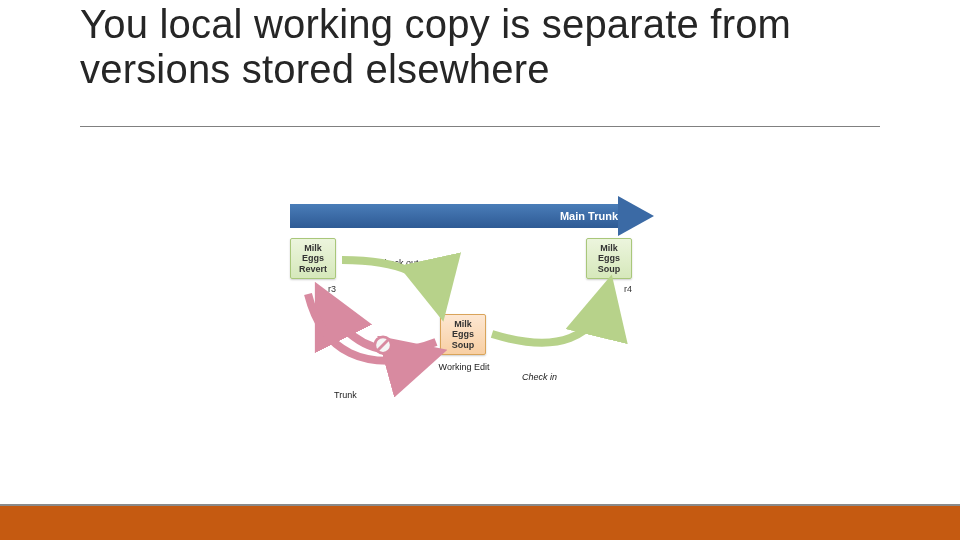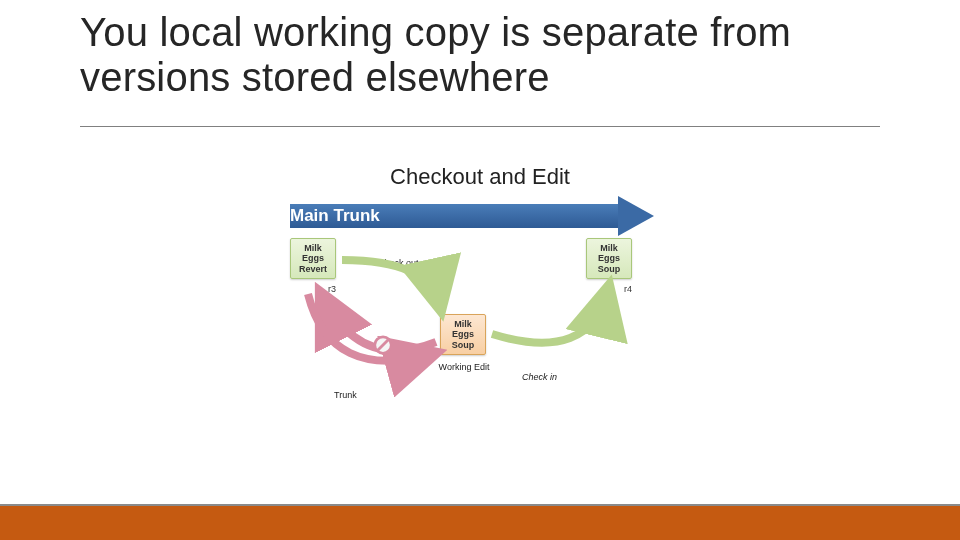--- a/index.html
+++ b/index.html
@@ -1,25 +1,25 @@
 <!DOCTYPE html>
 <html><head>
 <meta charset="utf-8">
 <style>
   * { box-sizing: border-box; margin: 0; padding: 0; }
   html, body { width: 960px; height: 540px; font-family: "Segoe UI Light", "Segoe UI", Arial, sans-serif; background: #fff; overflow: hidden; }
   .slide { position: relative; width: 960px; height: 540px; }
-  .title-block { position: absolute; left: 80px; top: 10px; width: 800px; }
+  .title-block { position: absolute; left: 80px; top: 2px; width: 800px; }
   .title-text { font-size: 40px; font-weight: 300; color: #262626; line-height: 1.12; letter-spacing: 0.2px; }
   .title-rule { position: absolute; left: 80px; top: 126px; width: 800px; height: 1px; background: #808080; }
   .diagram-title { position: absolute; left: 0; width: 960px; top: 164px; text-align: center; font-size: 22px; color: #222; font-family: "Segoe UI", Arial, sans-serif; }
   .diagram { position: absolute; left: 290px; top: 204px; width: 380px; height: 220px; font-family: Arial, sans-serif; }
 
   
-  .trunk-bar { position: absolute; left: 0; top: 0; width: 328px; height: 24px; background: linear-gradient(#4a7db8,#2e5a94); color: #fff; font-size: 17px; font-weight: bold; line-height: 24px; text-align: left; }
+  .trunk-bar { position: absolute; left: 0; top: 0; width: 328px; height: 24px; background: linear-gradient(#4a7db8,#2e5a94); color: #fff; font-size: 11px; font-weight: bold; line-height: 24px; text-align: right; }
   .trunk-head { position: absolute; left: 328px; top: -8px; width: 0; height: 0; border-top: 20px solid transparent; border-bottom: 20px solid transparent; border-left: 36px solid #3b6aa5; }
 
   
   .rev-box { position: absolute; width: 46px; padding: 4px 2px; background: linear-gradient(#ecf5dd,#d6e8bb); border: 1px solid #a9c77a; border-radius: 2px; text-align: center; font-size: 9px; font-weight: bold; color: #333; box-shadow: 0 1px 2px rgba(0,0,0,0.2); line-height: 1.15; }
   .rev-box span { display: block; }
   .rev-label { position: absolute; font-size: 9px; color: #333; text-align: right; width: 46px; }
 
   
   .wc-box { position: absolute; width: 46px; padding: 4px 2px; background: linear-gradient(#fde7d2,#f8cfa3); border: 1px solid #d9a45a; border-radius: 2px; text-align: center; font-size: 9px; font-weight: bold; color: #333; box-shadow: 0 1px 2px rgba(0,0,0,0.2); line-height: 1.15; }
   .wc-box span { display: block; }
@@ -38,21 +38,20 @@
 </style>
 </head>
 <body>
 
 <div class="slide">
   <div class="title-block">
     <div class="title-text">You local working copy is separate from versions stored elsewhere</div>
   </div>
   <div class="title-rule"></div>
 
-  <div class="diagram-title">Checkout and Edit</div>
 
   <div class="diagram">
 
     <div class="trunk-bar">
       <span>Main Trunk</span>
     </div>
     <div class="trunk-head"></div>
 
     <div class="rev-box" style="left:0; top:34px;">
       <span>Milk</span>

